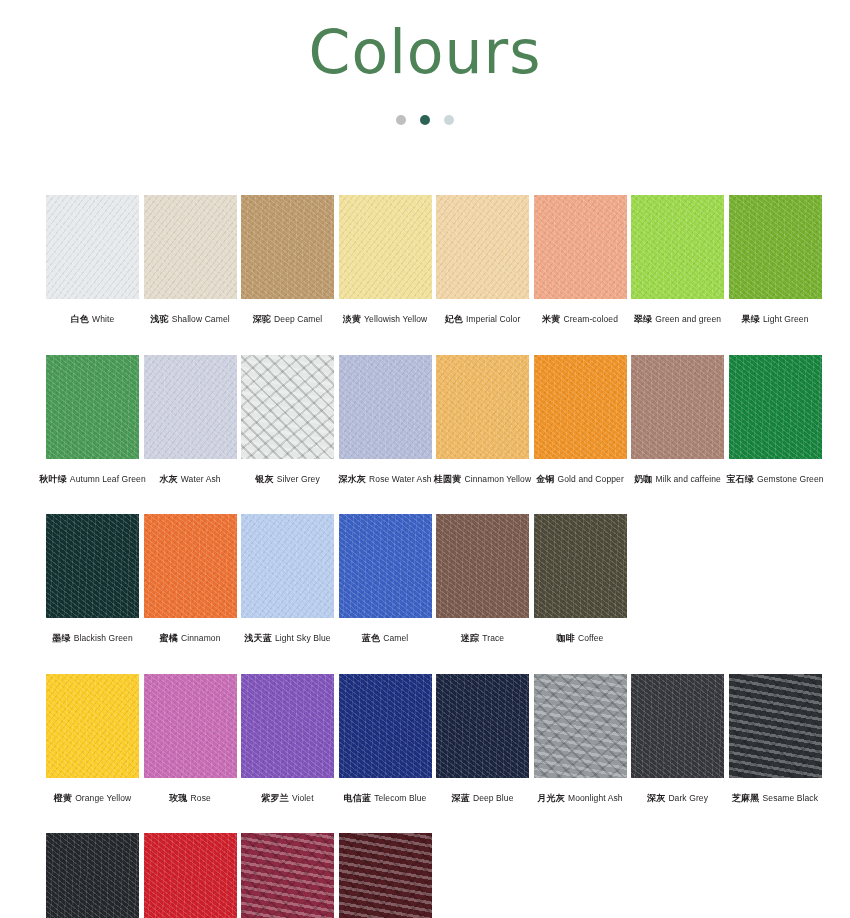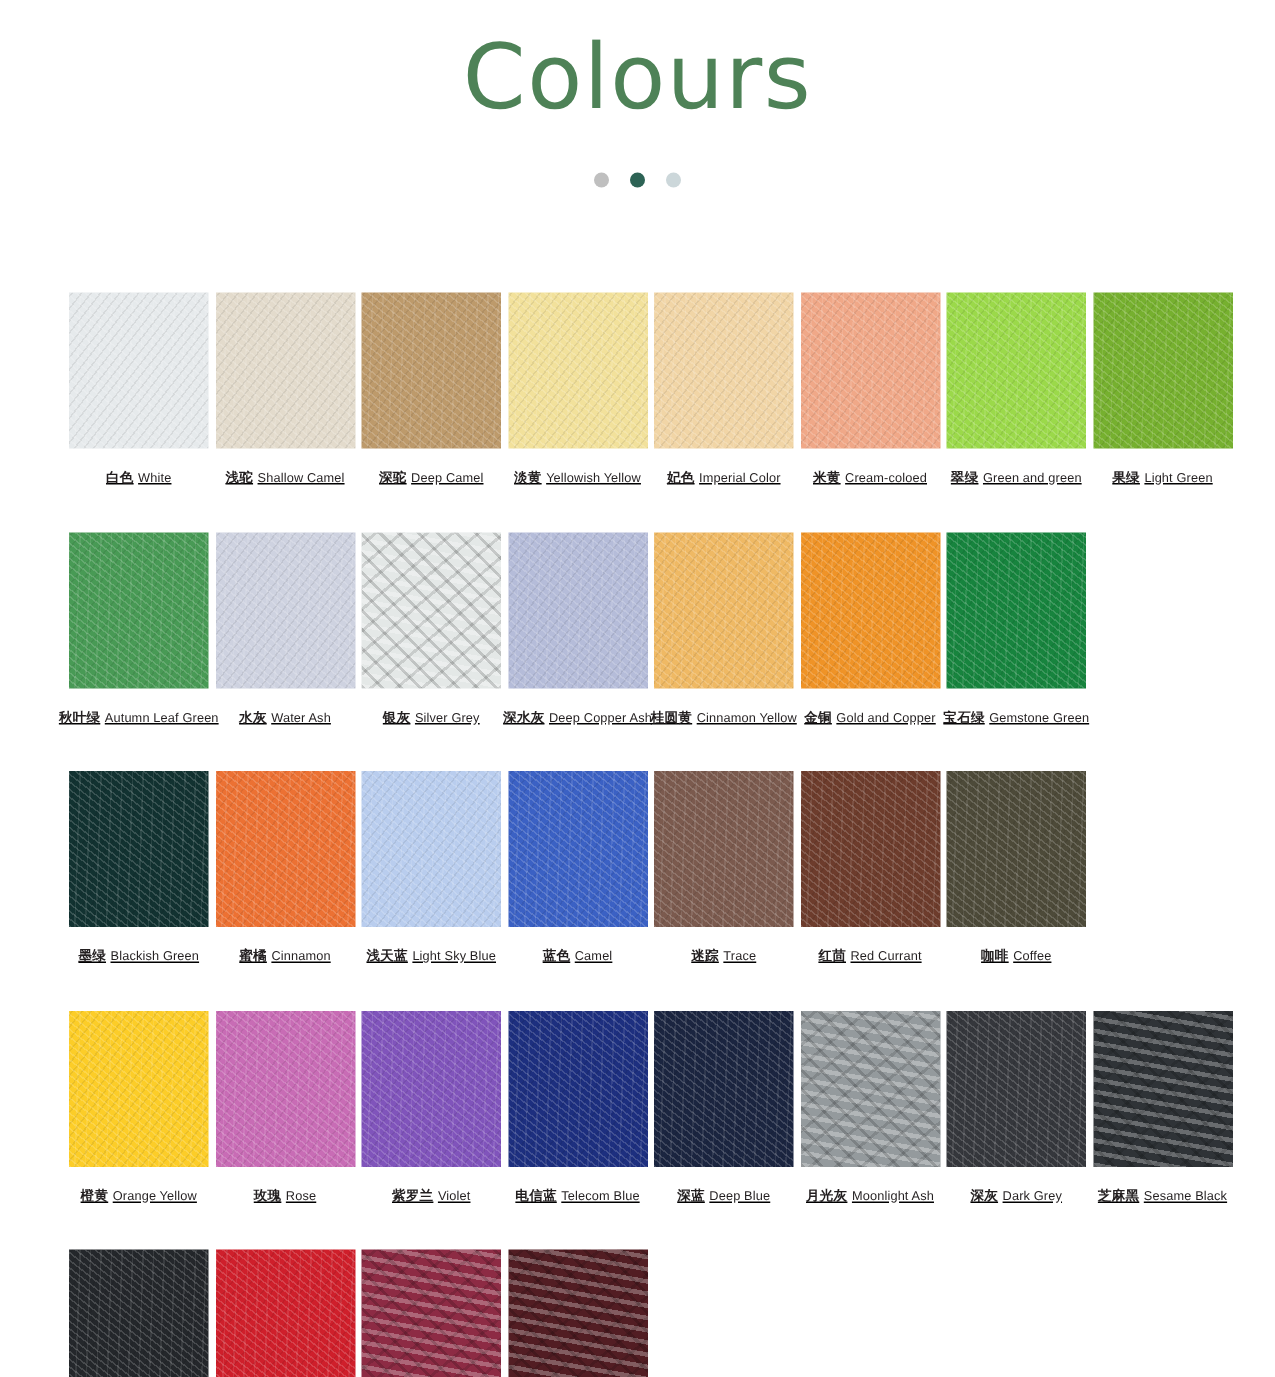--- a/index.html
+++ b/index.html
@@ -62,21 +62,20 @@
     position: absolute;
     top: 195px;
     left: 46px;
     width: 760px;
   }
   .row {
     display: flex;
     flex-direction: row;
     align-items: center;
     margin-bottom: 29px;
-    text-decoration: underline;
   }
   .cell {
     width: 93px;
     margin-right: 4.5px;
     display: flex;
     flex-direction: column;
     align-items: center;
   }
   .cell:last-child { margin-right: 0; }
 
@@ -184,31 +183,35 @@
         <div class="cell">
           <div class="swatch" style="background: rgb(206, 210, 224);"></div>
           <div class="caption"><span class="cn">水灰</span><span class="en">Water Ash</span></div>
         </div>
         <div class="cell">
           <div class="swatch marbled" style="background: rgb(228, 232, 231);"></div>
           <div class="caption"><span class="cn">银灰</span><span class="en">Silver Grey</span></div>
         </div>
         <div class="cell">
           <div class="swatch" style="background: rgb(181, 188, 217);"></div>
-          <div class="caption"><span class="cn">深水灰</span><span class="en">Deep Copper Ash</span></div>
+          <div class="caption"><span class="cn">深水灰</span><span class="en">Rose Water Ash</span></div>
         </div>
         <div class="cell">
           <div class="swatch" style="background: rgb(239, 185, 100);"></div>
           <div class="caption"><span class="cn">桂圆黄</span><span class="en">Cinnamon Yellow</span></div>
         </div>
         <div class="cell">
           <div class="swatch" style="background: rgb(239, 147, 39);"></div>
           <div class="caption"><span class="cn">金铜</span><span class="en">Gold and Copper</span></div>
         </div>
         <div class="cell">
+          <div class="swatch" style="background: rgb(169, 130, 115);"></div>
+          <div class="caption"><span class="cn">奶咖</span><span class="en">Milk and caffeine</span></div>
+        </div>
+        <div class="cell">
           <div class="swatch" style="background: rgb(23, 132, 62);"></div>
           <div class="caption"><span class="cn">宝石绿</span><span class="en">Gemstone Green</span></div>
         </div>
       </div>
       <div class="row">
         <div class="cell">
           <div class="swatch" style="background: rgb(18, 50, 49);"></div>
           <div class="caption"><span class="cn">墨绿</span><span class="en">Blackish Green</span></div>
         </div>
         <div class="cell">
@@ -221,24 +224,20 @@
         </div>
         <div class="cell">
           <div class="swatch" style="background: rgb(59, 97, 196);"></div>
           <div class="caption"><span class="cn">蓝色</span><span class="en">Camel</span></div>
         </div>
         <div class="cell">
           <div class="swatch" style="background: rgb(123, 90, 78);"></div>
           <div class="caption"><span class="cn">迷踪</span><span class="en">Trace</span></div>
         </div>
         <div class="cell">
-          <div class="swatch" style="background: rgb(109, 60, 44);"></div>
-          <div class="caption"><span class="cn">红茴</span><span class="en">Red Currant</span></div>
-        </div>
-        <div class="cell">
           <div class="swatch" style="background: rgb(77, 74, 57);"></div>
           <div class="caption"><span class="cn">咖啡</span><span class="en">Coffee</span></div>
         </div>
       </div>
       <div class="row">
         <div class="cell">
           <div class="swatch" style="background: rgb(252, 205, 40);"></div>
           <div class="caption"><span class="cn">橙黄</span><span class="en">Orange Yellow</span></div>
         </div>
         <div class="cell">

